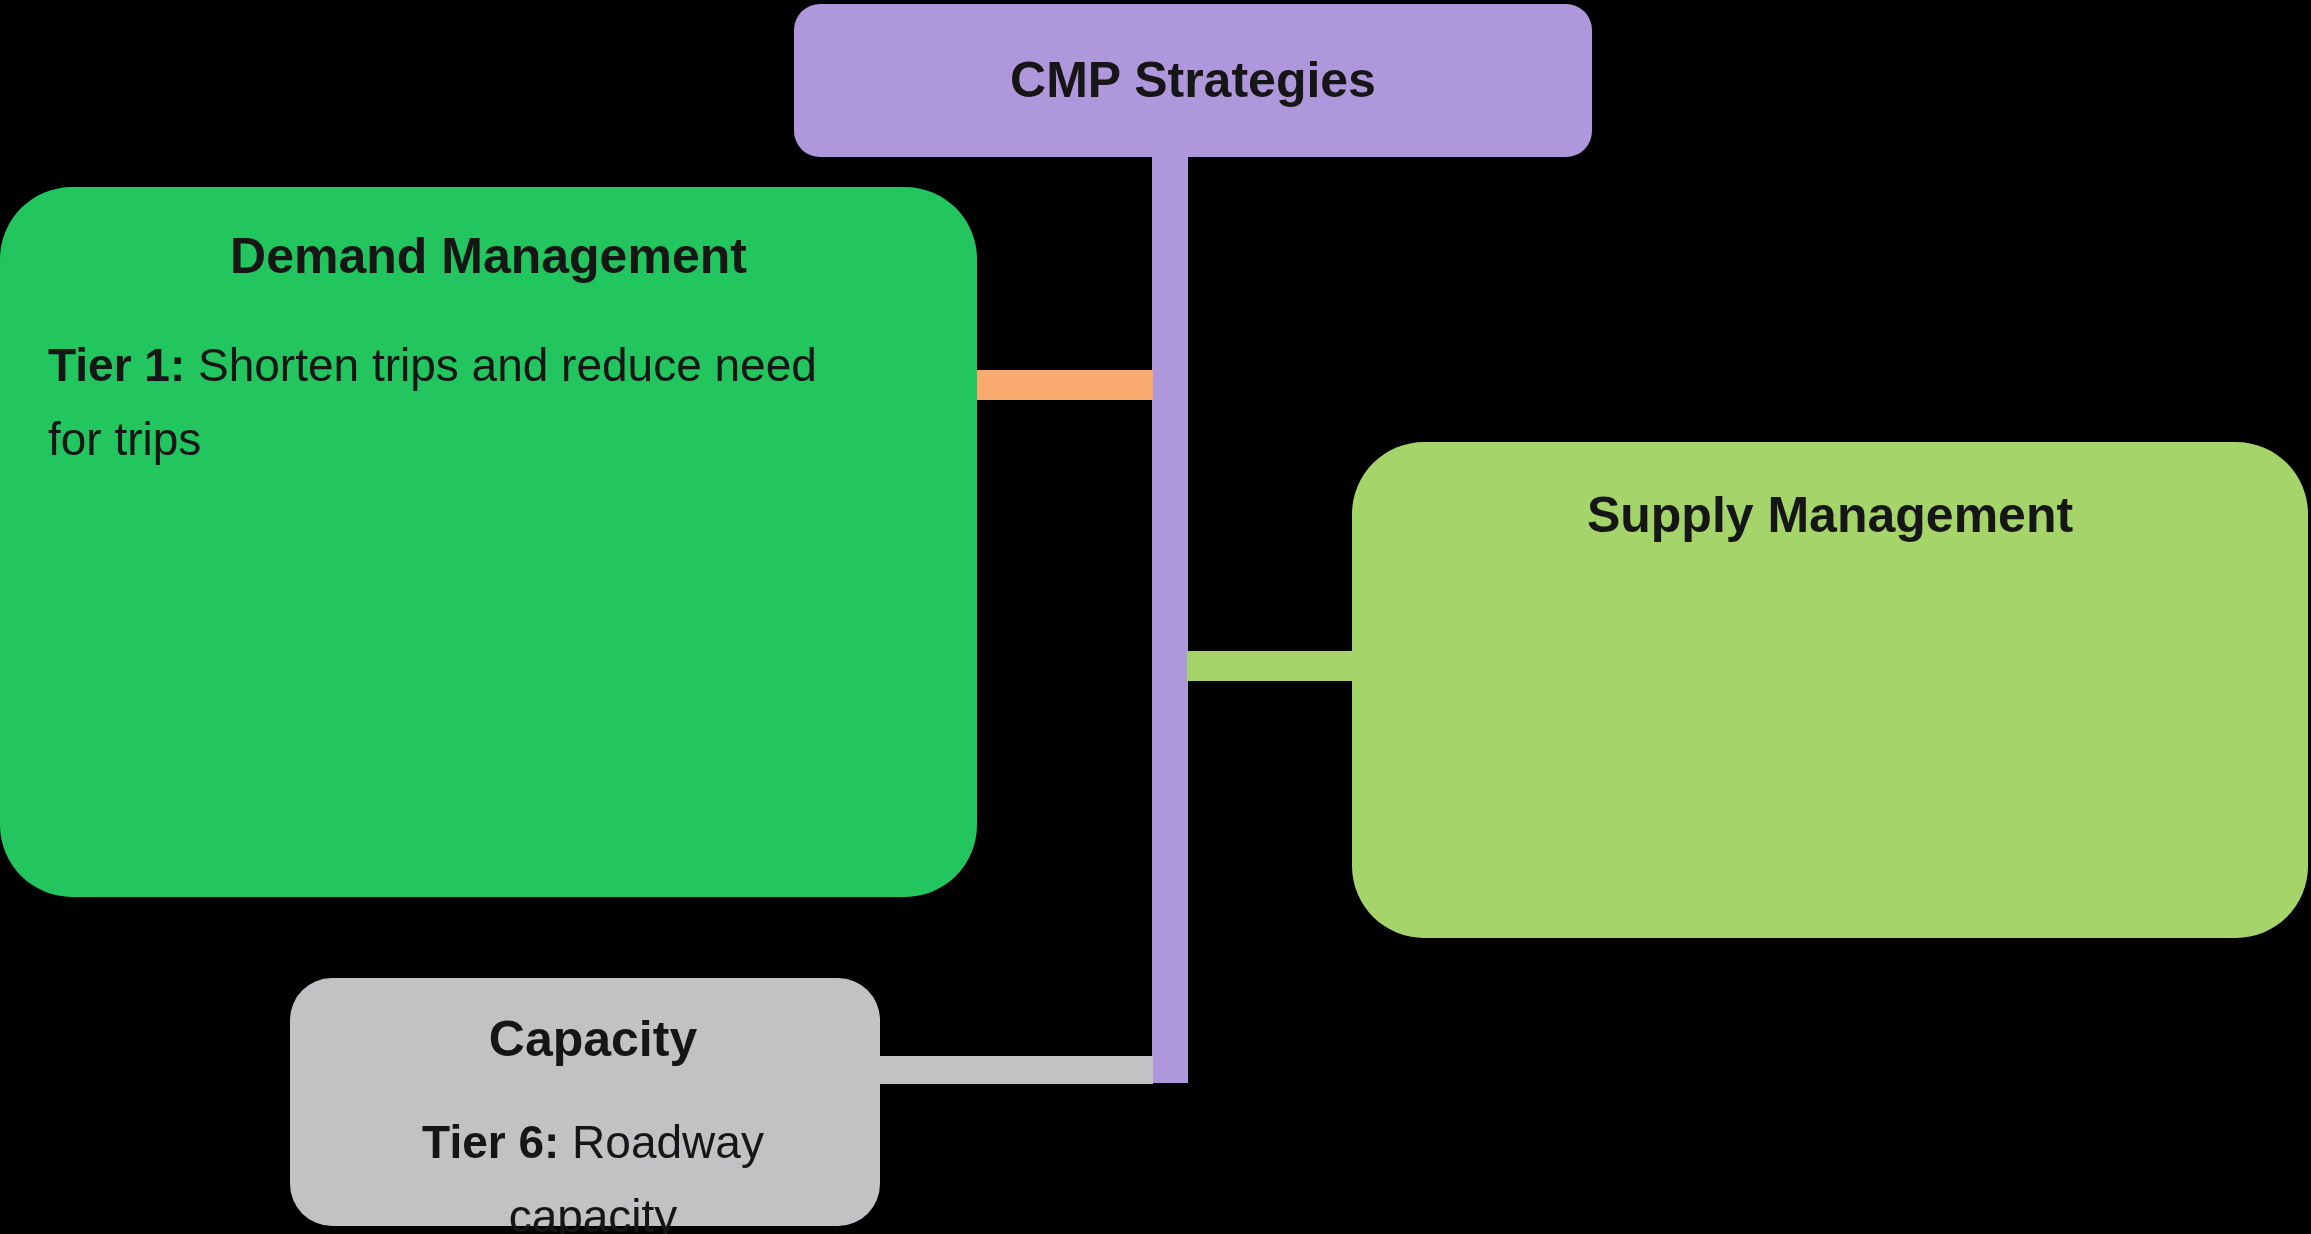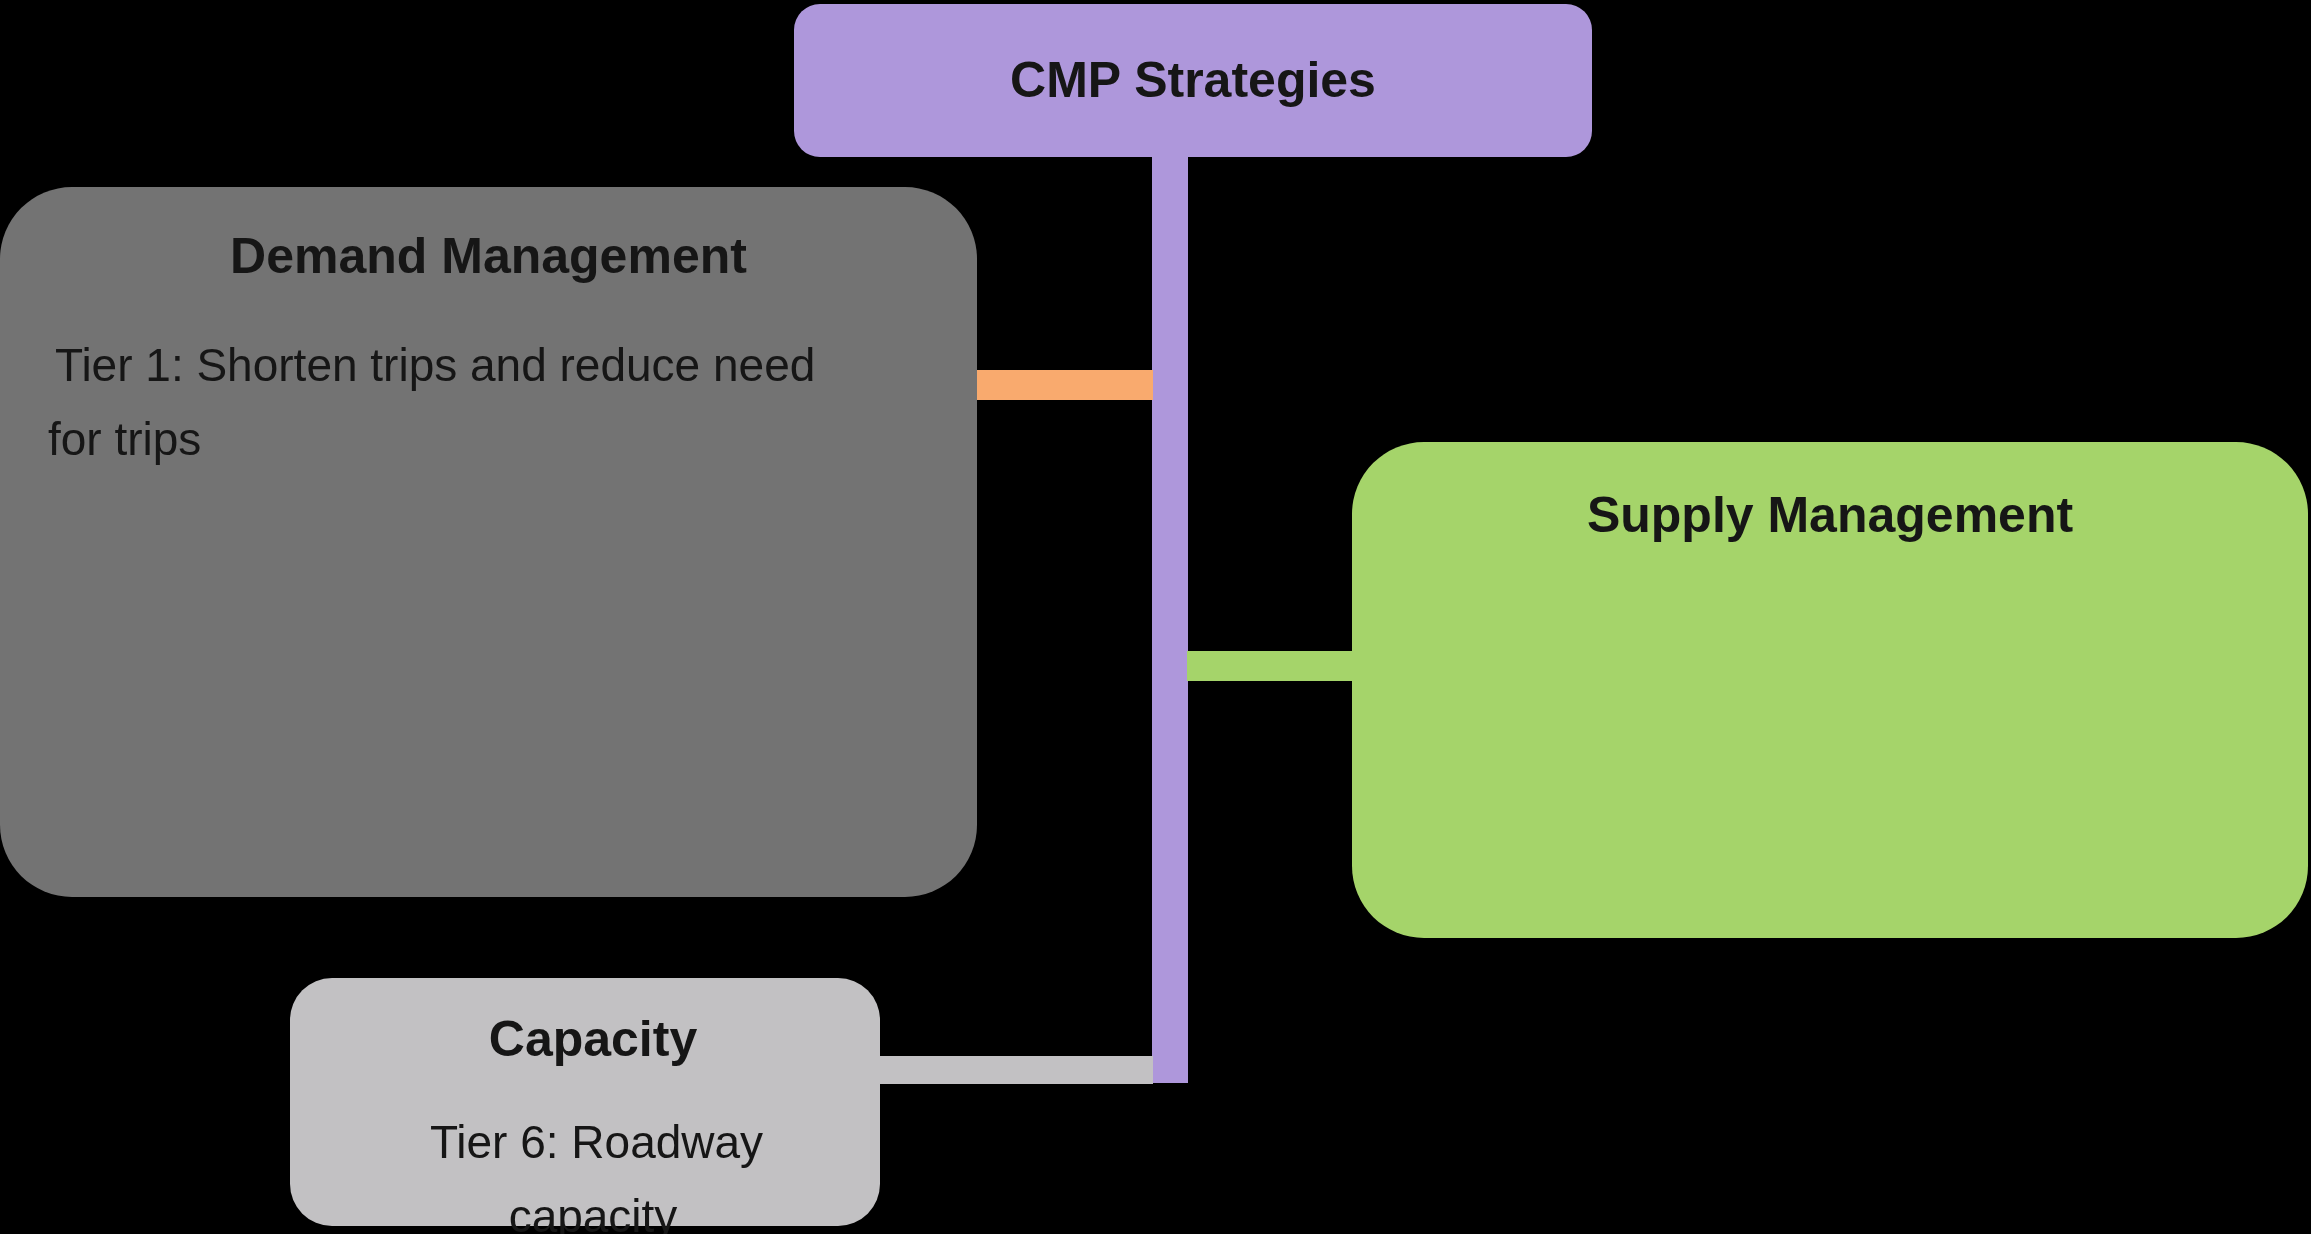--- a/index.html
+++ b/index.html
@@ -11,21 +11,21 @@
     font-family:"Liberation Sans","DejaVu Sans",sans-serif;
     color:#161616;
   }
   .box{position:absolute;box-sizing:border-box;}
   .connector{position:absolute;}
   .box-title{
     font-size:50px;font-weight:bold;text-align:center;
     margin:0 0 40px 0;line-height:1.25;
   }
   .tier{font-size:46px;line-height:74px;margin:0 0 20px 0;}
-  .tier strong{font-weight:normal;margin-left:7px;}
+  .tier strong{font-weight:bold;}
 
   
   .node-root{
     left:794px;top:4px;width:798px;height:153px;border-radius:26px;
     display:flex;align-items:center;justify-content:center;
   }
   .node-root .box-title{margin:0;}
 
   
   .trunk{left:1152px;top:155px;width:36px;height:928px;}
@@ -62,21 +62,21 @@
 
   <div class="connector trunk" style="background: rgb(174, 151, 219);"></div>
   <div class="connector conn-demand" style="background: rgb(249, 170, 110);"></div>
   <div class="connector conn-supply" style="background: rgb(165, 212, 106);"></div>
   <div class="connector conn-capacity" style="background: rgb(194, 193, 195);"></div>
 
   <div class="box node-root" style="background: rgb(174, 151, 219);">
     <h1 class="box-title">CMP Strategies</h1>
   </div>
 
-  <div class="box node-demand" style="background: #737373;">
+  <div class="box node-demand" style="background: #22c55e;">
     <h2 class="box-title">Demand Management</h2>
     <div class="items">
         <p class="tier"><strong>Tier 1:</strong> Shorten trips and reduce need for trips</p>
       </div>
   </div>
 
   <div class="box node-supply" style="background: rgb(165, 212, 106);">
     <h2 class="box-title">Supply Management</h2>
     <div class="items">
       </div>

